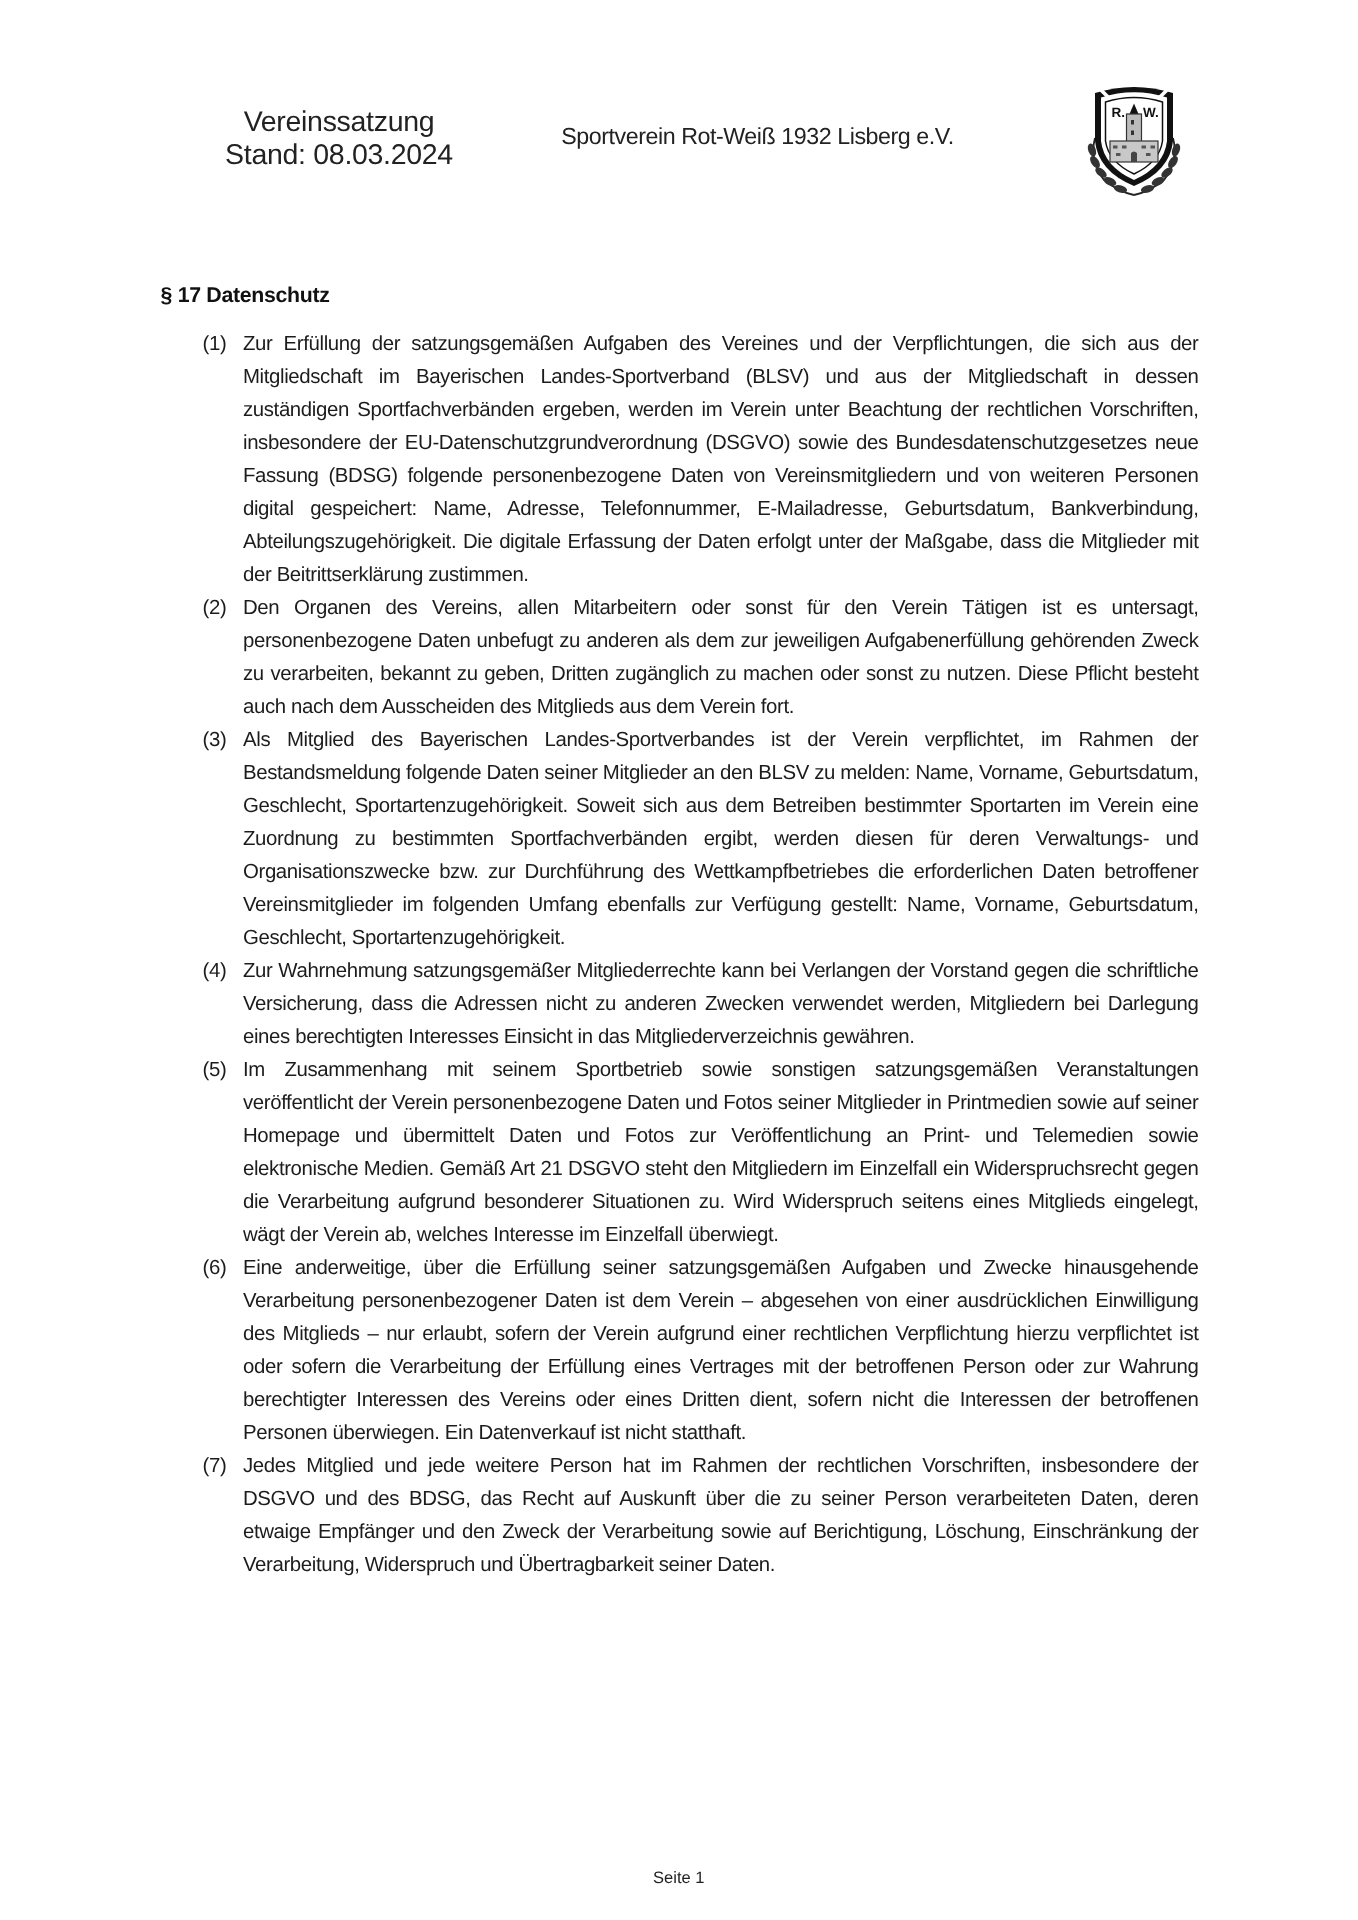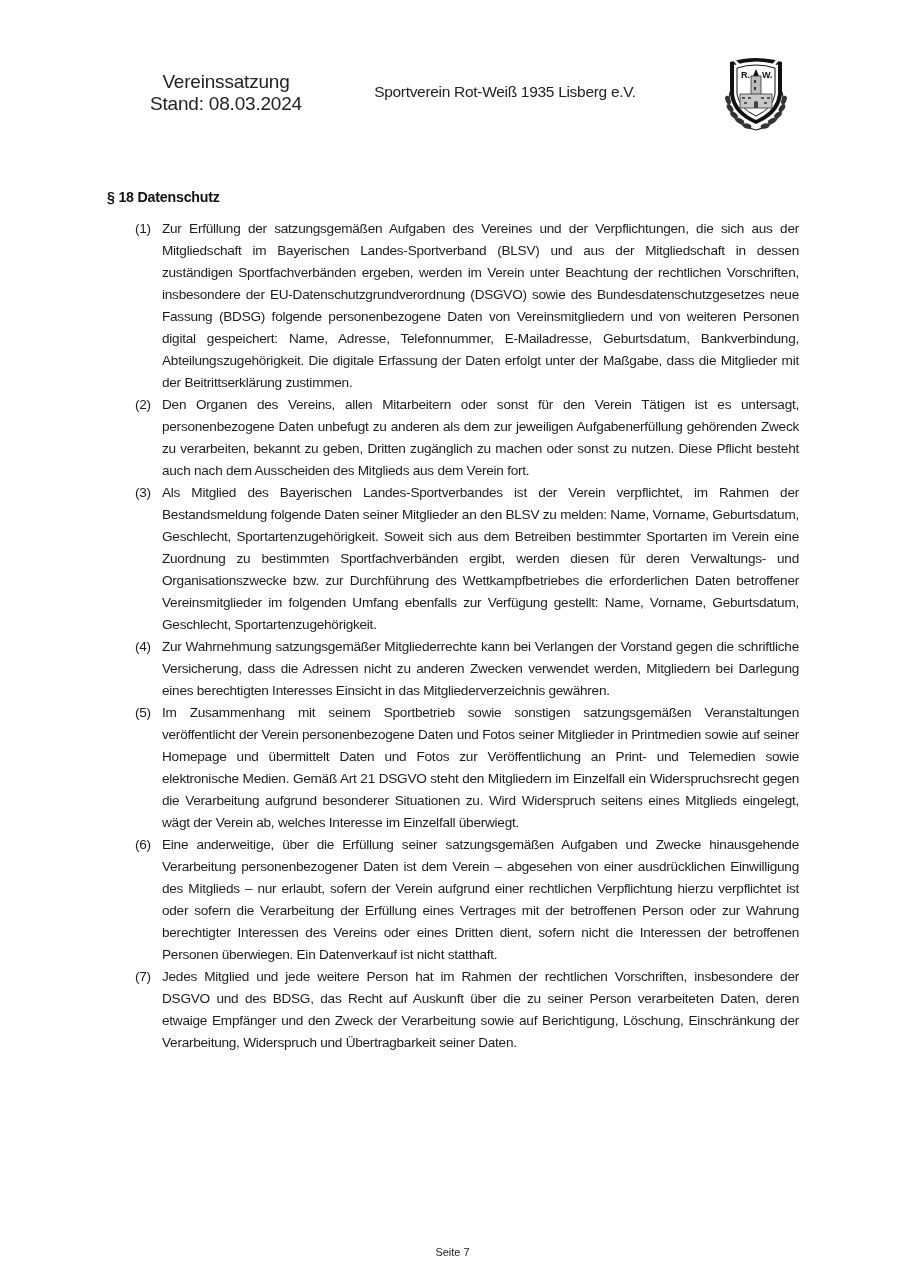--- a/index.html
+++ b/index.html
@@ -98,21 +98,21 @@
     }
   </style>
 </head>
 <body>
 
 <header class="page-header">
   <div class="header-left">
     <div>Vereinssatzung</div>
     <div>Stand: 08.03.2024</div>
   </div>
-  <div class="header-center">Sportverein Rot-Weiß 1935 Lisberg e.V.</div>
+  <div class="header-center">Sportverein Rot-Weiß 1932 Lisberg e.V.</div>
   <div class="logo">
     <svg width="72" height="80" viewBox="0 0 72 80" xmlns="http://www.w3.org/2000/svg">
 
       <g stroke="#222" stroke-width="1.2" fill="none">
         <path d="M10 40 Q6 55 16 68 Q26 76 36 78"></path>
         <path d="M62 40 Q66 55 56 68 Q46 76 36 78"></path>
       </g>
       <g fill="#333">
         <ellipse cx="8" cy="48" rx="2.5" ry="4.5" transform="rotate(-20 8 48)"></ellipse>
         <ellipse cx="10" cy="56" rx="2.5" ry="4.5" transform="rotate(-35 10 56)"></ellipse>
@@ -152,21 +152,21 @@
         <rect x="47" y="45" width="3" height="2"></rect>
         <rect x="24" y="50" width="3" height="2"></rect>
         <rect x="44" y="50" width="3" height="2"></rect>
       </g>
       <path d="M34 56 L34 50 Q36 48 38 50 L38 56 Z" fill="#444"></path>
     </svg>
   </div>
 </header>
 
 <main class="content">
-  <h2 class="section-title">§ 18 Datenschutz</h2>
+  <h2 class="section-title">§ 17 Datenschutz</h2>
   <ol class="paragraphs">
     <li class="para">
       <span class="para-num">(1)</span>
       <span>Zur Erfüllung der satzungsgemäßen Aufgaben des Vereines und der Verpflichtungen, die sich aus der Mitgliedschaft im Bayerischen Landes-Sportverband (BLSV) und aus der Mitgliedschaft in dessen zuständigen Sportfachverbänden ergeben, werden im Verein unter Beachtung der rechtlichen Vorschriften, insbesondere der EU-Datenschutzgrundverordnung (DSGVO) sowie des Bundesdatenschutzgesetzes neue Fassung (BDSG) folgende personenbezogene Daten von Vereinsmitgliedern und von weiteren Personen digital gespeichert: Name, Adresse, Telefonnummer, E-Mailadresse, Geburtsdatum, Bankverbindung, Abteilungszugehörigkeit. Die digitale Erfassung der Daten erfolgt unter der Maßgabe, dass die Mitglieder mit der Beitrittserklärung zustimmen.</span>
     </li>
     <li class="para">
       <span class="para-num">(2)</span>
       <span>Den Organen des Vereins, allen Mitarbeitern oder sonst für den Verein Tätigen ist es untersagt, personenbezogene Daten unbefugt zu anderen als dem zur jeweiligen Aufgabenerfüllung gehörenden Zweck zu verarbeiten, bekannt zu geben, Dritten zugänglich zu machen oder sonst zu nutzen. Diese Pflicht besteht auch nach dem Ausscheiden des Mitglieds aus dem Verein fort.</span>
     </li>
     <li class="para">
@@ -186,14 +186,14 @@
       <span>Eine anderweitige, über die Erfüllung seiner satzungsgemäßen Aufgaben und Zwecke hinausgehende Verarbeitung personenbezogener Daten ist dem Verein – abgesehen von einer ausdrücklichen Einwilligung des Mitglieds – nur erlaubt, sofern der Verein aufgrund einer rechtlichen Verpflichtung hierzu verpflichtet ist oder sofern die Verarbeitung der Erfüllung eines Vertrages mit der betroffenen Person oder zur Wahrung berechtigter Interessen des Vereins oder eines Dritten dient, sofern nicht die Interessen der betroffenen Personen überwiegen. Ein Datenverkauf ist nicht statthaft.</span>
     </li>
     <li class="para">
       <span class="para-num">(7)</span>
       <span>Jedes Mitglied und jede weitere Person hat im Rahmen der rechtlichen Vorschriften, insbesondere der DSGVO und des BDSG, das Recht auf Auskunft über die zu seiner Person verarbeiteten Daten, deren etwaige Empfänger und den Zweck der Verarbeitung sowie auf Berichtigung, Löschung, Einschränkung der Verarbeitung, Widerspruch und Übertragbarkeit seiner Daten.</span>
     </li>
   </ol>
 </main>
 
 <footer class="page-footer">
-  <span>Seite 7</span>
+  <span>Seite 1</span>
 </footer>
 
 </body></html>

